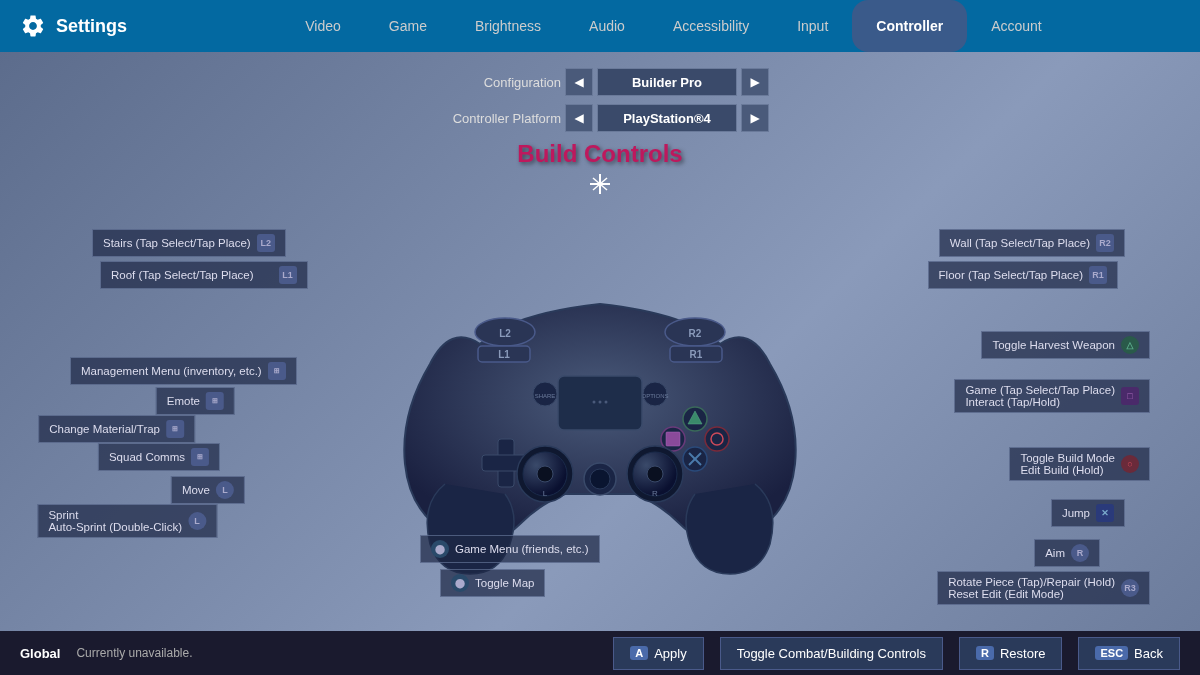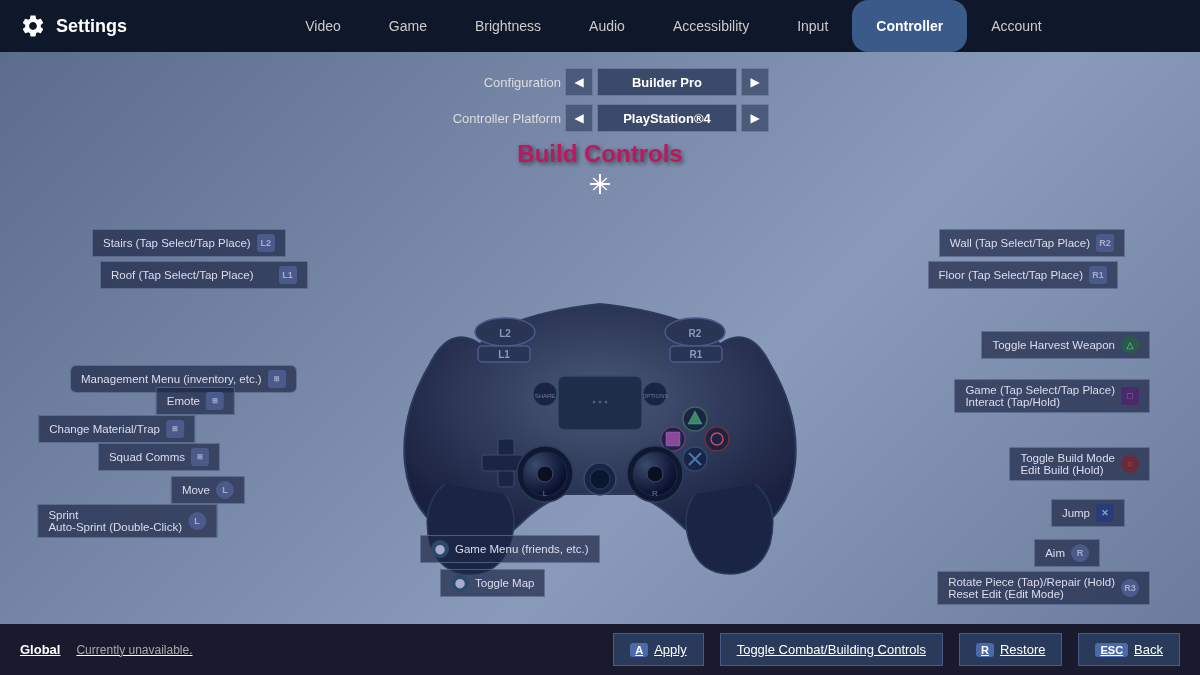--- a/index.html
+++ b/index.html
@@ -8,21 +8,21 @@
       height: 675px;
       background: linear-gradient(135deg, #5a6a8a 0%, #7a8aaa 40%, #8a9aba 60%, #6a7a9a 100%);
       font-family: 'Arial', sans-serif;
       color: #fff;
       overflow: hidden;
       position: relative;
     }
 
     
     .nav-bar {
-      background: #0f172a;
+      background: #0369a1;
       height: 52px;
       display: flex;
       align-items: center;
       padding: 16px 20px;
     }
     .nav-logo {
       display: flex;
       align-items: center;
       gap: 10px;
       color: #fff;
@@ -167,27 +167,26 @@
       flex-shrink: 0;
     }
     .btn-badge.circle { border-radius: 50%; }
 
     
     .bottom-bar {
       position: absolute;
       bottom: 0;
       left: 0;
       right: 0;
-      height: 51px;
+      height: 44px;
       background: #1a1a2e;
       display: flex;
       align-items: center;
       padding: 0 20px;
       gap: 16px;
-      text-decoration: underline;
     }
     .global-label {
       font-size: 13px;
       font-weight: bold;
       color: #fff;
     }
     .global-status {
       font-size: 12px;
       color: #aaa;
       flex: 1;
@@ -339,21 +338,21 @@
     <div style="position:absolute; left:72px; top:20px;" class="label-box">
       <span>Stairs (Tap Select/Tap Place)</span>
       <span class="btn-badge">L2</span>
     </div>
 
     <div style="position:absolute; left:80px; top:52px;gap:25px;" class="label-box">
       <span>Roof (Tap Select/Tap Place)</span>
       <span class="btn-badge">L1</span>
     </div>
 
-    <div style="position:absolute; left:50px; top:156px;border-radius:6px;" class="label-box">
+    <div style="position:absolute; left:50px; top:148px;" class="label-box">
       <span>Management Menu (inventory, etc.)</span>
       <span class="btn-badge" style="font-size:7px;">⊞</span>
     </div>
 
     <div style="position:absolute; left:215px; top:178px; transform:translateX(-100%);" class="label-box">
       <span>Emote</span>
       <span class="btn-badge" style="font-size:7px;">⊞</span>
     </div>
 
     <div style="position:absolute; left:175px; top:206px; transform:translateX(-100%);" class="label-box">

